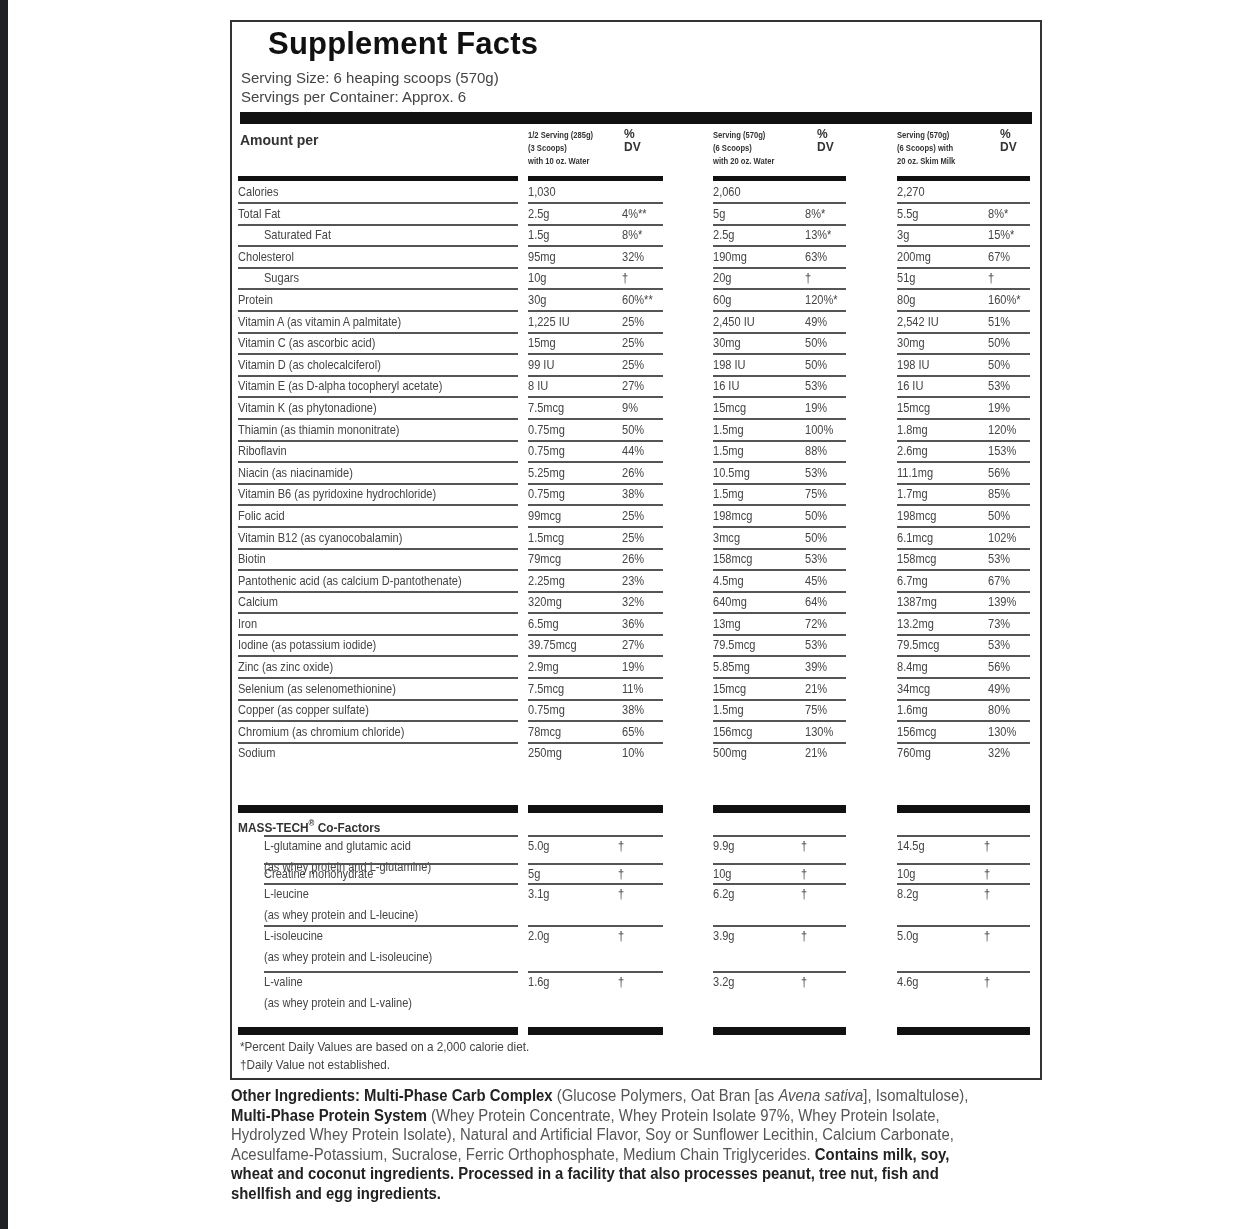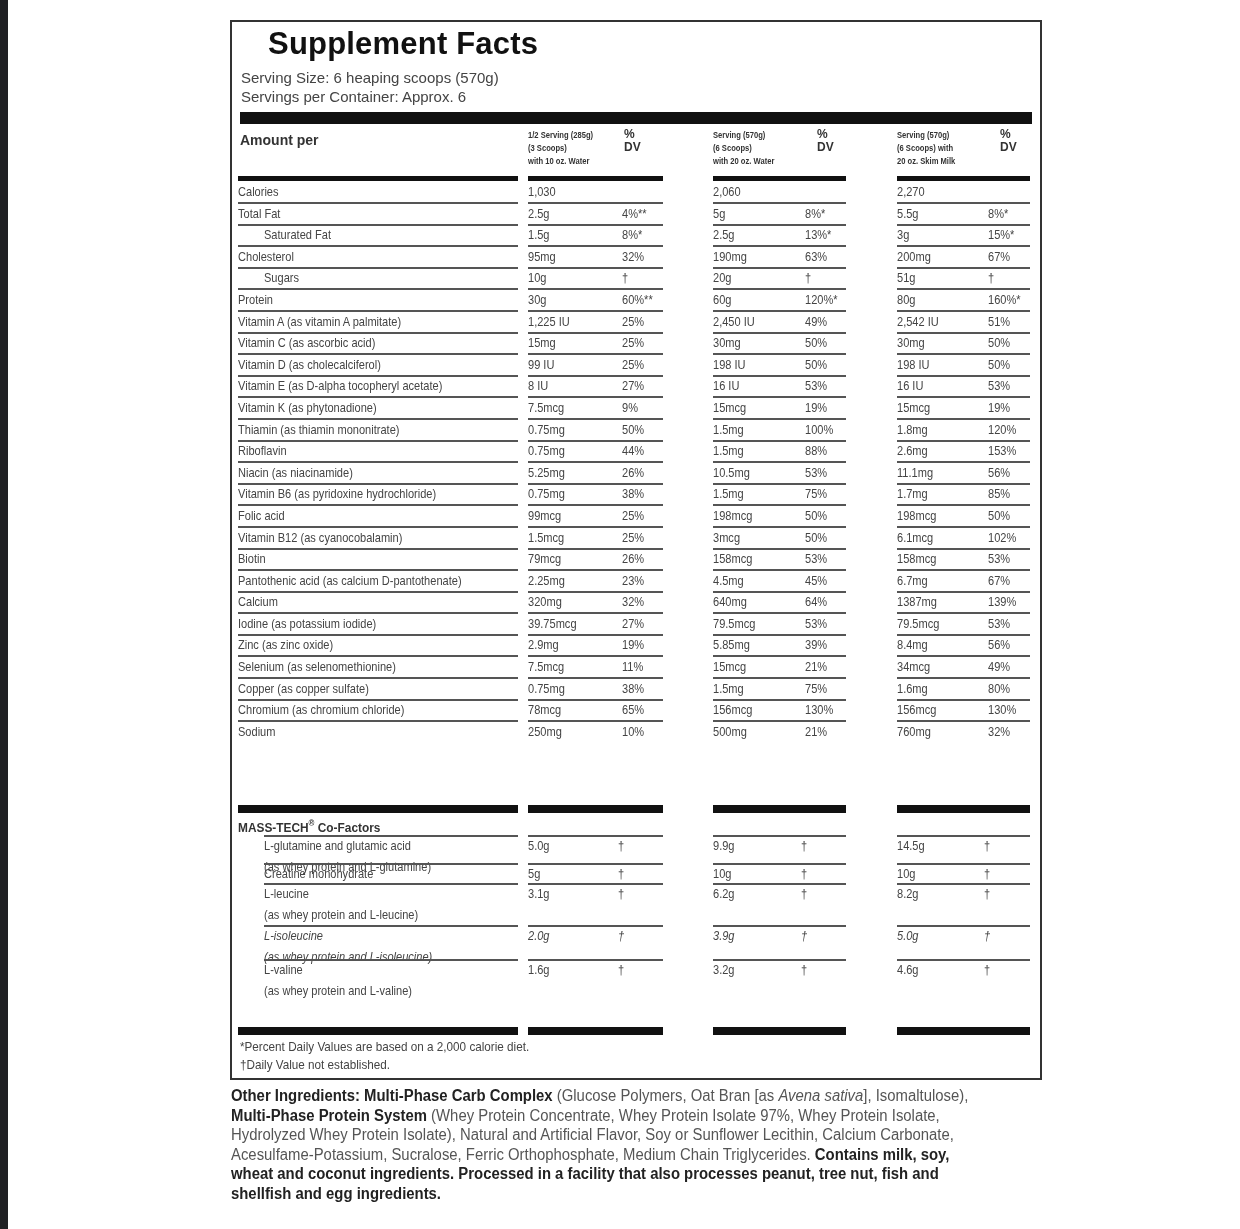--- a/index.html
+++ b/index.html
@@ -343,20 +343,33 @@
         <span class="cell" style="left: 481px;">640mg</span>
         <span class="cell" style="left: 573px;">64%</span>
         <span class="cell" style="left: 665px;">1387mg</span>
         <span class="cell" style="left: 756px;">139%</span>
         <div class="line" style="left: 6px; width: 280px;"></div>
         <div class="line" style="left: 296px; width: 135px;"></div>
         <div class="line" style="left: 481px; width: 133px;"></div>
         <div class="line" style="left: 665px; width: 133px;"></div>
       </div>
       <div class="row">
+        <span class="cell nm" style="left: 6px;">Iron</span>
+        <span class="cell" style="left: 296px;">6.5mg</span>
+        <span class="cell" style="left: 390px;">36%</span>
+        <span class="cell" style="left: 481px;">13mg</span>
+        <span class="cell" style="left: 573px;">72%</span>
+        <span class="cell" style="left: 665px;">13.2mg</span>
+        <span class="cell" style="left: 756px;">73%</span>
+        <div class="line" style="left: 6px; width: 280px;"></div>
+        <div class="line" style="left: 296px; width: 135px;"></div>
+        <div class="line" style="left: 481px; width: 133px;"></div>
+        <div class="line" style="left: 665px; width: 133px;"></div>
+      </div>
+      <div class="row">
         <span class="cell nm" style="left: 6px;">Iodine (as potassium iodide)</span>
         <span class="cell" style="left: 296px;">39.75mcg</span>
         <span class="cell" style="left: 390px;">27%</span>
         <span class="cell" style="left: 481px;">79.5mcg</span>
         <span class="cell" style="left: 573px;">53%</span>
         <span class="cell" style="left: 665px;">79.5mcg</span>
         <span class="cell" style="left: 756px;">53%</span>
         <div class="line" style="left: 6px; width: 280px;"></div>
         <div class="line" style="left: 296px; width: 135px;"></div>
         <div class="line" style="left: 481px; width: 133px;"></div>
@@ -461,21 +474,21 @@
         <div class="line" style="left: 665px; width: 133px;"></div>
         <span class="cell" style="left: 32px;">L-leucine</span>
         <span class="sub">(as whey protein and L-leucine)</span>
         <span class="cell" style="left: 296px;">3.1g</span>
         <span class="cell" style="left: 386px;">†</span>
         <span class="cell" style="left: 481px;">6.2g</span>
         <span class="cell" style="left: 569px;">†</span>
         <span class="cell" style="left: 665px;">8.2g</span>
         <span class="cell" style="left: 752px;">†</span>
       </div>
-      <div class="mt-row" style="height: 34px; font-style: italic;">
+      <div class="mt-row" style="height: 46px;">
         <div class="line" style="left: 32px; width: 254px;"></div>
         <div class="line" style="left: 296px; width: 135px;"></div>
         <div class="line" style="left: 481px; width: 133px;"></div>
         <div class="line" style="left: 665px; width: 133px;"></div>
         <span class="cell" style="left: 32px;">L-isoleucine</span>
         <span class="sub">(as whey protein and L-isoleucine)</span>
         <span class="cell" style="left: 296px;">2.0g</span>
         <span class="cell" style="left: 386px;">†</span>
         <span class="cell" style="left: 481px;">3.9g</span>
         <span class="cell" style="left: 569px;">†</span>

